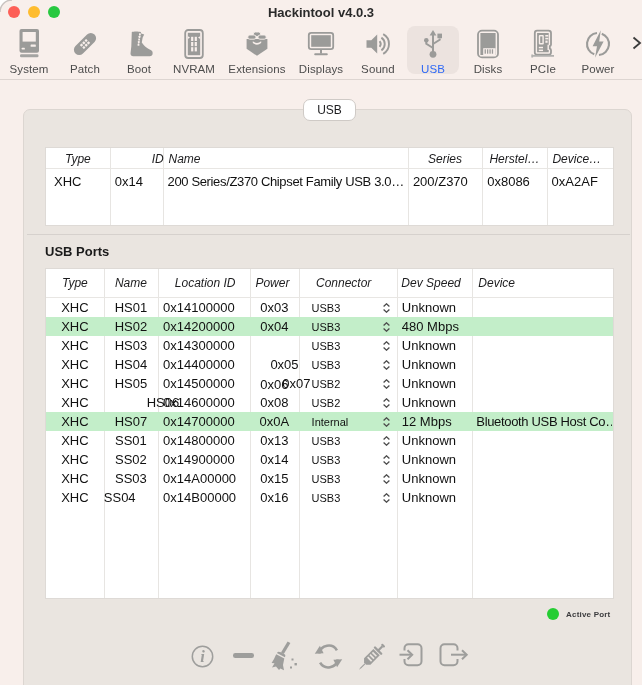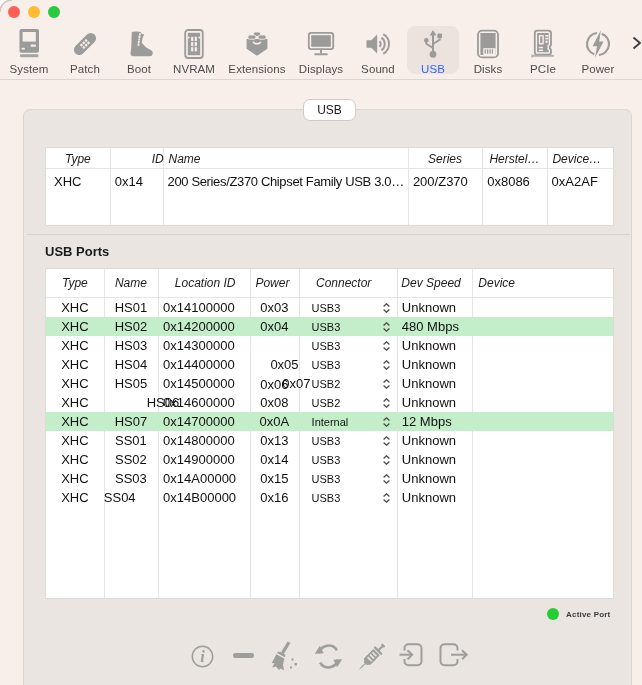--- a/index.html
+++ b/index.html
@@ -30,20 +30,21 @@
 .updn{position:absolute;}
 #corner{position:absolute;left:0;top:0;}
 </style>
 </head>
 <body>
 <div id="win">
 
   <div class="tl" style="left:8px;background:#fd5f57;"></div>
   <div class="tl" style="left:28px;background:#febc2e;"></div>
   <div class="tl" style="left:48px;background:#28c840;"></div>
+  <div id="title">Hackintool v4.0.3</div>
 
   <div id="usbsel"></div>
   <div id="toolbar">
 <div class="tbitem" style="left:-6px;width:70px;">
 <svg width="30" height="30" viewBox="0 0 30 30">
 <rect x="5.5" y="0" width="19.5" height="23.8" rx="2" fill="#9b9b99"></rect>
 <rect x="8.6" y="3" width="13.2" height="9.6" fill="#f8efeb"></rect>
 <rect x="16.6" y="15.6" width="5.2" height="2.2" rx="0.5" fill="#f8efeb"></rect>
 <rect x="7.8" y="18.8" width="3" height="1.8" rx="0.4" fill="#f8efeb"></rect>
 <rect x="6" y="25.3" width="18.5" height="3" rx="1.3" fill="#a4a4a2"></rect>
@@ -272,20 +273,21 @@
       <div class="grow" style="top:142.5px;"></div>
       <div class="dcell" style="left:0px;width:57.8px;text-align:center;top:145.0px;">XHC</div>
       <div class="dcell" style="left:57.8px;width:54.3px;text-align:center;top:145.0px;">HS07</div>
       <div class="dcell" style="left:117.1px;top:145.0px;">0x14700000</div>
       <div class="dcell" style="left:204.2px;width:48.400000000000034px;text-align:center;top:145.0px;">0x0A</div>
       <div class="dcell" style="left:265.6px;top:146.5px;font-size:11px;">Internal</div>
       <svg class="updn" style="left:336px;top:147.5px;" width="9" height="10" viewBox="0 0 9 10">
         <path d="M1.6 3.4 L4.5 0.8 L7.4 3.4 M1.6 6.6 L4.5 9.2 L7.4 6.6" fill="none" stroke="#4a4a4a" stroke-width="1.3"></path>
       </svg>
       <div class="dcell" style="left:355.8px;top:145.0px;">12 Mbps</div>
+      <div class="dcell" style="left:430.3px;width:135.7px;top:145.0px;letter-spacing:-0.33px;">Bluetooth USB Host Co…</div>
       <div class="dcell" style="left:0px;width:57.8px;text-align:center;top:164.0px;">XHC</div>
       <div class="dcell" style="left:57.8px;width:54.3px;text-align:center;top:164.0px;">SS01</div>
       <div class="dcell" style="left:117.1px;top:164.0px;">0x14800000</div>
       <div class="dcell" style="left:204.2px;width:48.400000000000034px;text-align:center;top:164.0px;">0x13</div>
       <div class="dcell" style="left:265.6px;top:165.5px;font-size:11px;">USB3</div>
       <svg class="updn" style="left:336px;top:166.5px;" width="9" height="10" viewBox="0 0 9 10">
         <path d="M1.6 3.4 L4.5 0.8 L7.4 3.4 M1.6 6.6 L4.5 9.2 L7.4 6.6" fill="none" stroke="#4a4a4a" stroke-width="1.3"></path>
       </svg>
       <div class="dcell" style="left:355.8px;top:164.0px;">Unknown</div>
       <div class="dcell" style="left:0px;width:57.8px;text-align:center;top:183.0px;">XHC</div>

